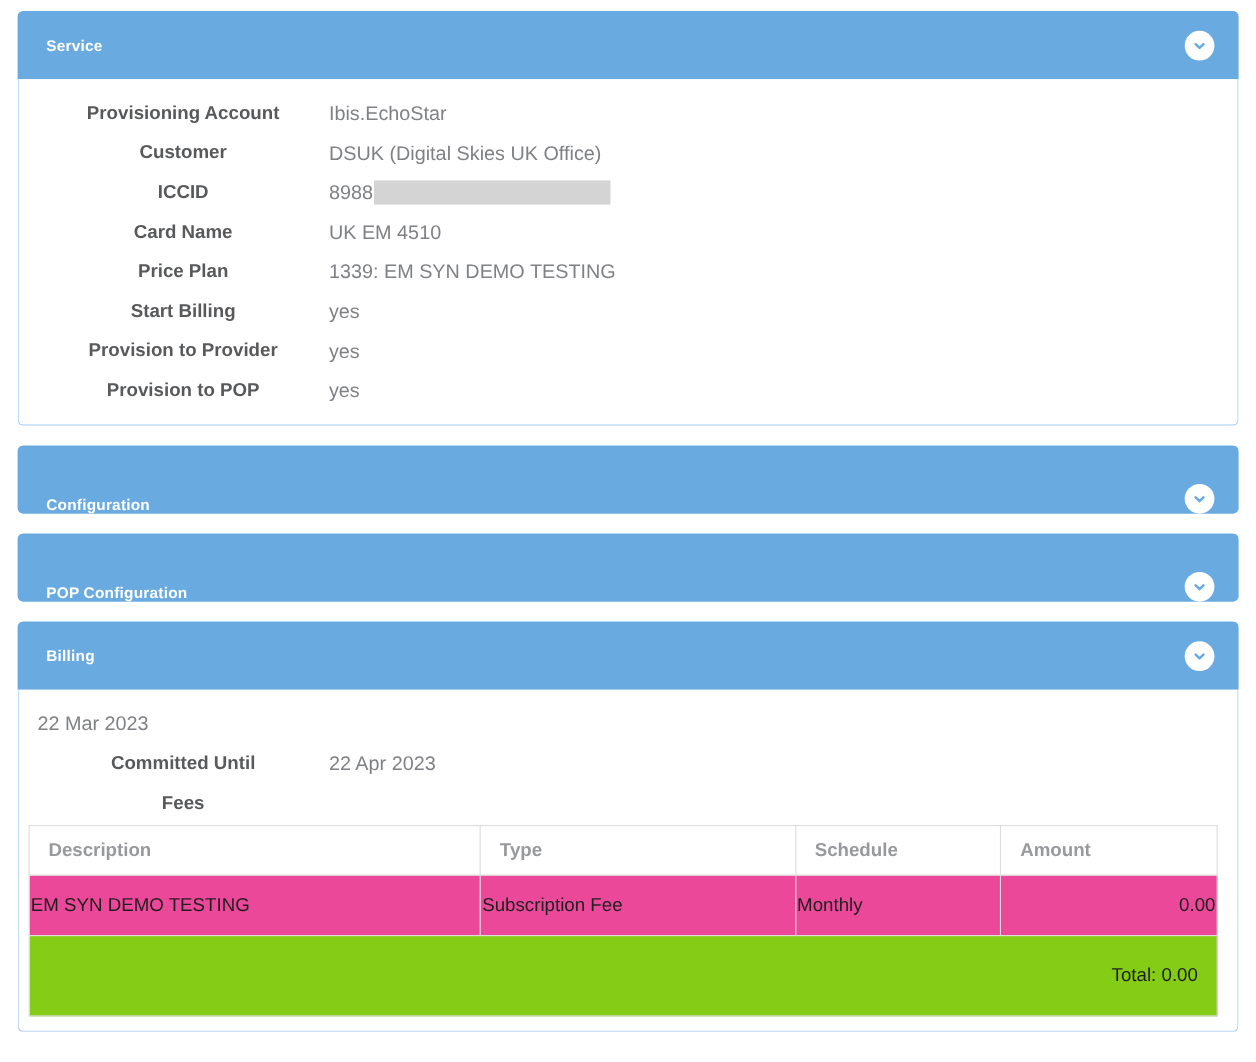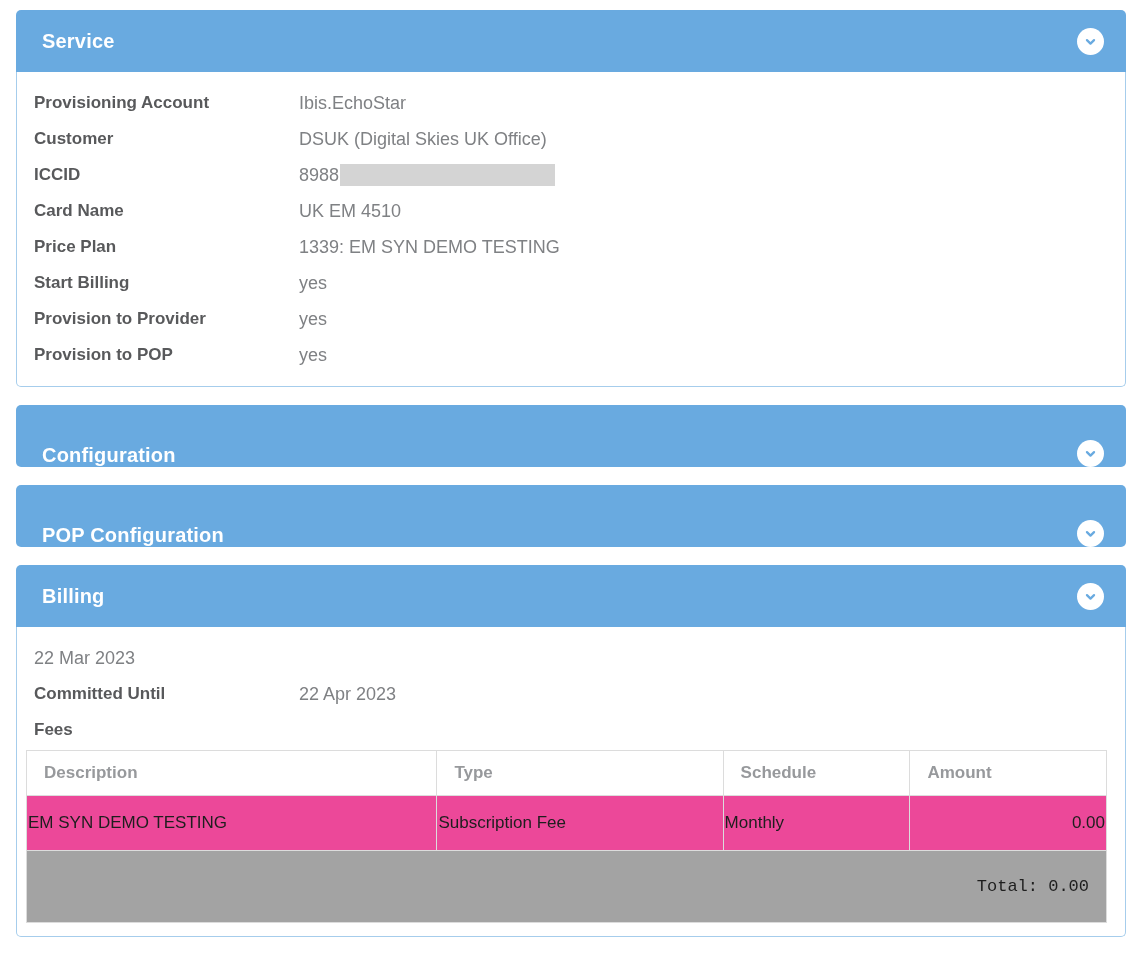--- a/index.html
+++ b/index.html
@@ -15,21 +15,21 @@
     display: flex;
     align-items: center;
     justify-content: space-between;
     padding: 0 22px 0 26px;
     cursor: pointer;
   }
   .panel-header.collapsed { border-radius: 5px; align-items: flex-end; }
   .panel-title {
     color: #ffffff;
     font-weight: bold;
-    font-size: 20px;
+    font-size: 14px;
     letter-spacing: 0.2px;
   }
   .chevron-circle {
     width: 27px; height: 27px;
     background: #ffffff;
     border-radius: 50%;
     display: flex;
     align-items: center;
     justify-content: center;
     flex: 0 0 auto;
@@ -37,21 +37,21 @@
   .chevron-circle svg { display: block; }
 
   .panel-body {
     border: 1px solid #a6cdec;
     border-top: none;
     border-radius: 0 0 5px 5px;
     padding: 13px 18px 13px 9px;
     background: #ffffff;
   }
 
-  .kv-row { display: flex; line-height: 36px; padding-left: 8px; }
+  .kv-row { display: flex; line-height: 36px; padding-left: 8px; text-align: center; }
   .kv-label {
     width: 265px;
     flex: 0 0 265px;
     font-weight: bold;
     color: #58595b;
     font-size: 17px;
   }
   .kv-value { color: #7f8184; font-size: 18px; white-space: nowrap; }
   .redaction-box {
     display: inline-block;
@@ -80,25 +80,24 @@
     background: #ffffff;
   }
   .fees-table td {
     color: #1e1e1e;
     padding: 17px 1px;
     background: #ec4899;
   }
   .fees-table td.amount, .fees-table th.amount-h { }
   .fees-table td.amount { text-align: right; }
   .fees-table .total-cell {
-    background: #a3a3a3;
+    background: #84cc16;
     text-align: right;
     padding: 26px 17px;
     color: #1e1e1e;
-    font-family: Liberation Mono, monospace;
   }
   .col-desc { width: 38%; }
   .col-type { width: 26.5%; }
   .col-sched { width: 17.3%; }
   .col-amt { width: 18.2%; }
 </style>
 </head>
 <body>
 
 <div class="page">

